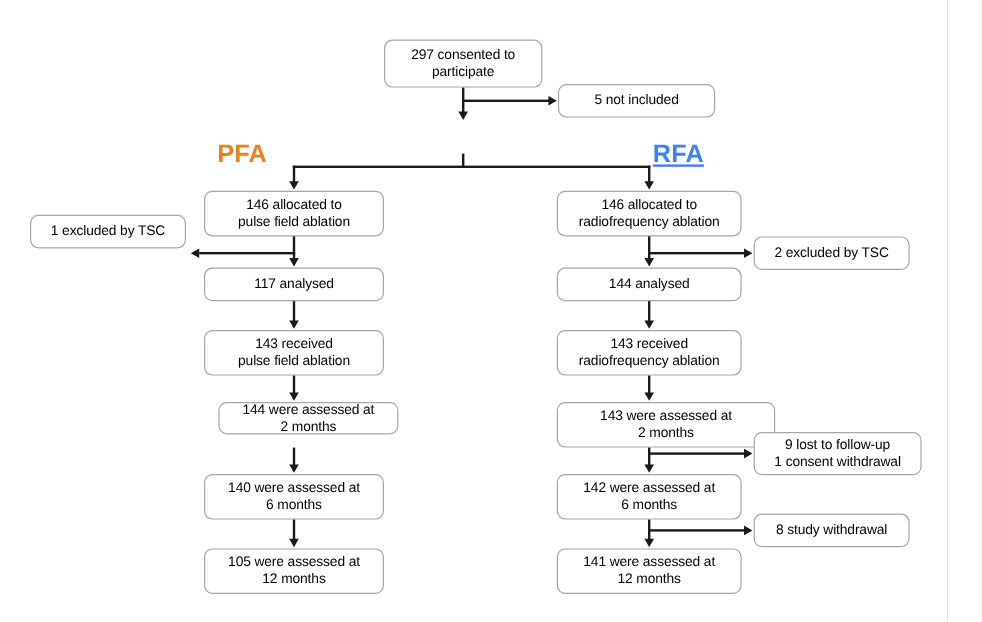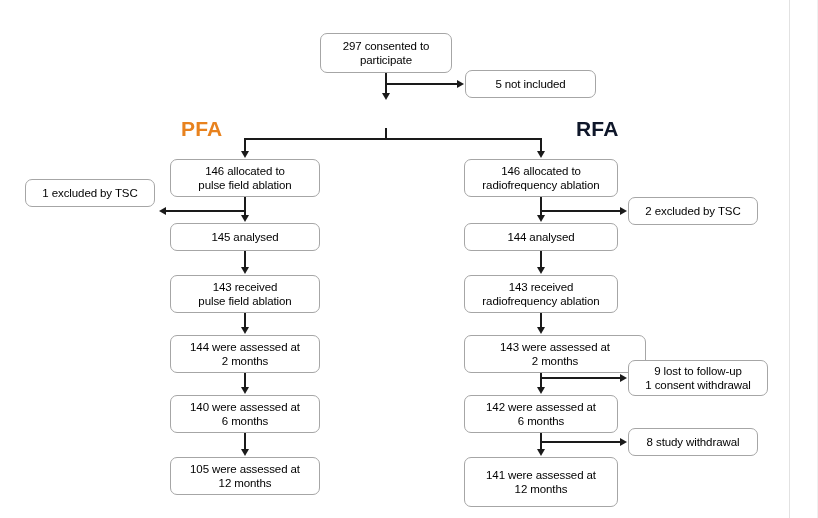--- a/index.html
+++ b/index.html
@@ -109,33 +109,33 @@
   <div class="arrow-right" style="left:457px; top:79.5px;"></div>
 
   <div class="vline" style="left:385px; top:128px; height:12px;"></div>
   <div class="hline" style="left:244px; top:138px; width:298px;"></div>
   <div class="vline" style="left:244px; top:138px; height:15px;"></div>
   <div class="arrow-down" style="left:240.5px; top:151px;"></div>
   <div class="vline" style="left:540px; top:138px; height:15px;"></div>
   <div class="arrow-down" style="left:536.5px; top:151px;"></div>
 
   <div class="arm-label" style="left:181px; top:117px; color:#E8821E;">PFA</div>
-  <div class="arm-label" style="left:576px; top:117px; color:#0f172a;">RFA</div>
+  <div class="arm-label" style="left:544px; top:117px; color:#3b82f6;text-decoration:underline;">RFA</div>
 
   <div class="node" style="left:170px; top:159px; width:150px; height:38px;">146 allocated to
 pulse field ablation</div>
 
   <div class="node" style="left:25px; top:179px; width:130px; height:28px;">1 excluded by TSC</div>
 
-  <div class="node" style="left:170px; top:223px; width:150px; height:28px;">145 analysed</div>
+  <div class="node" style="left:170px; top:223px; width:150px; height:28px;">117 analysed</div>
 
   <div class="node" style="left:170px; top:275px; width:150px; height:38px;">143 received
 pulse field ablation</div>
 
-  <div class="node" style="left:170px; top:335px; width:150px; height:38px;">144 were assessed at
+  <div class="node" style="left:182px; top:335px; width:150px; height:27px;">144 were assessed at
 2 months</div>
 
   <div class="node" style="left:170px; top:395px; width:150px; height:38px;">140 were assessed at
 6 months</div>
 
   <div class="node" style="left:170px; top:457px; width:150px; height:38px;">105 were assessed at
 12 months</div>
 
   <div class="vline" style="left:244px; top:197px; height:19px;"></div>
   <div class="arrow-down" style="left:240.5px; top:215px;"></div>
@@ -168,21 +168,21 @@
 2 months</div>
 
   <div class="node" style="left:628px; top:360px; width:140px; height:36px;">9 lost to follow-up
 1 consent withdrawal</div>
 
   <div class="node" style="left:464px; top:395px; width:154px; height:38px;">142 were assessed at
 6 months</div>
 
   <div class="node" style="left:628px; top:428px; width:130px; height:28px;">8 study withdrawal</div>
 
-  <div class="node" style="left:464px; top:457px; width:154px; height:50px;">141 were assessed at
+  <div class="node" style="left:464px; top:457px; width:154px; height:38px;">141 were assessed at
 12 months</div>
 
   <div class="vline" style="left:540px; top:197px; height:19px;"></div>
   <div class="arrow-down" style="left:536.5px; top:215px;"></div>
   <div class="hline" style="left:540px; top:210px; width:82px;"></div>
   <div class="arrow-right" style="left:620px; top:206.5px;"></div>
 
   <div class="vline" style="left:540px; top:251px; height:17px;"></div>
   <div class="arrow-down" style="left:536.5px; top:267px;"></div>
 

